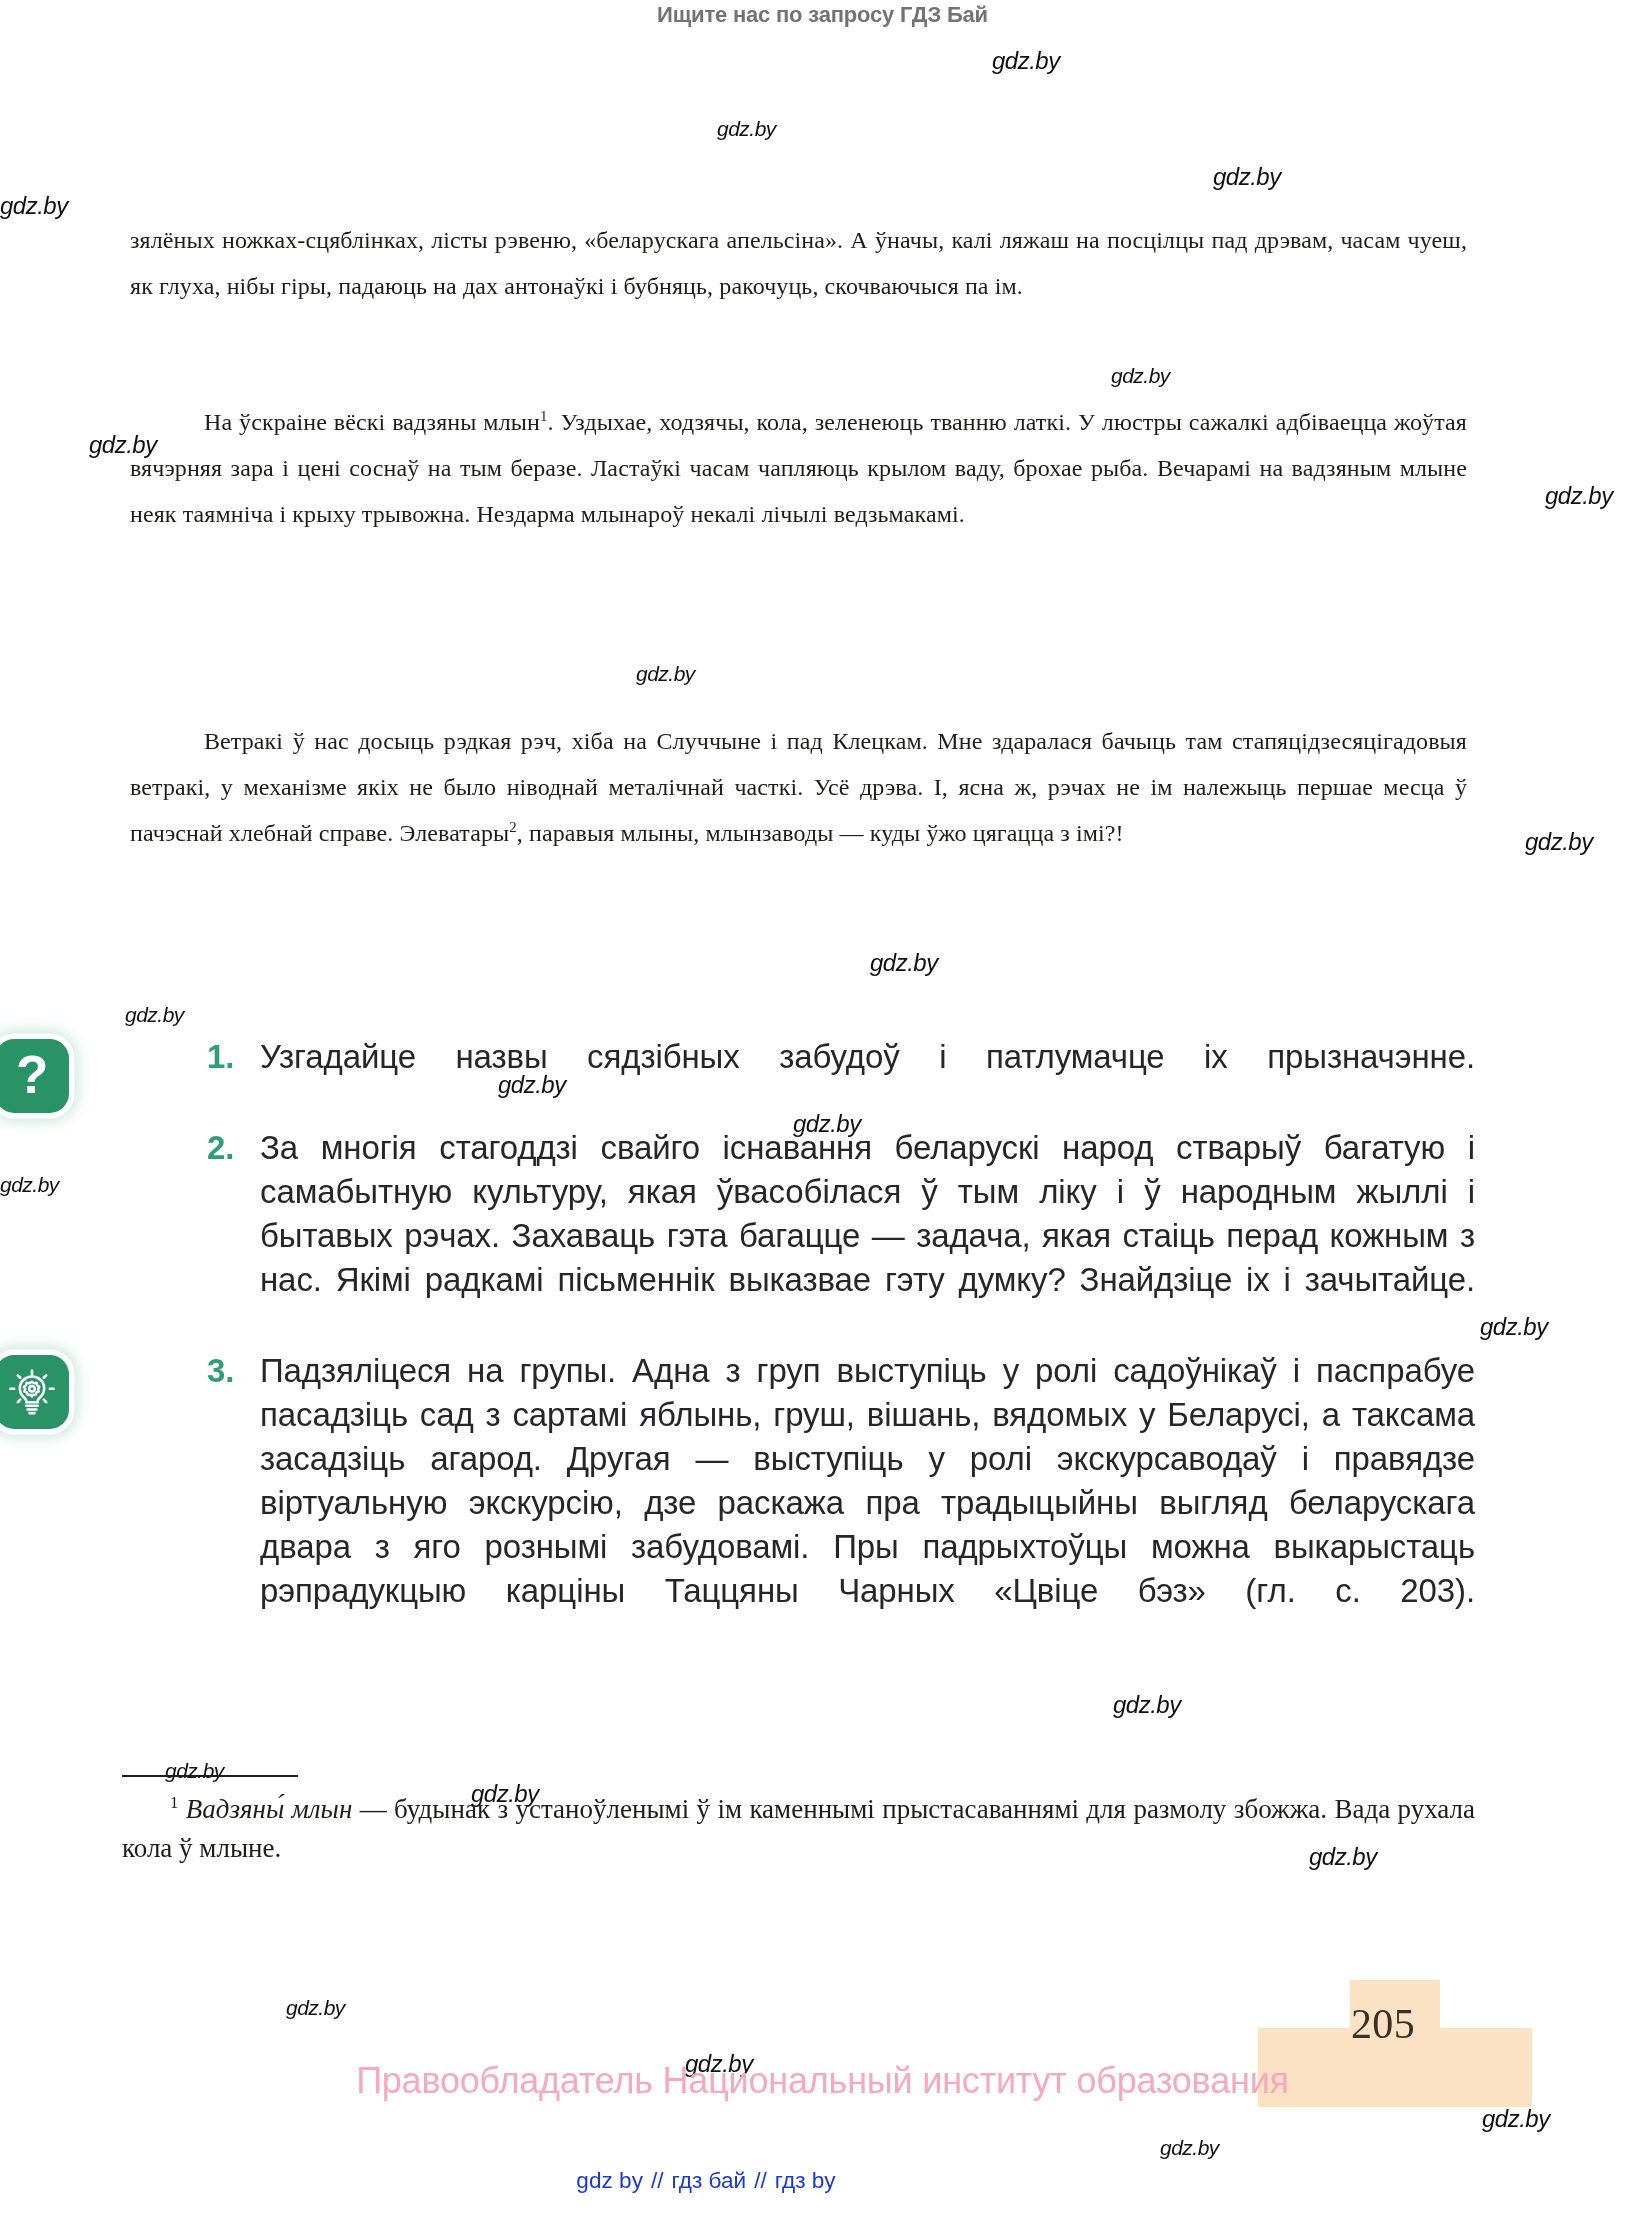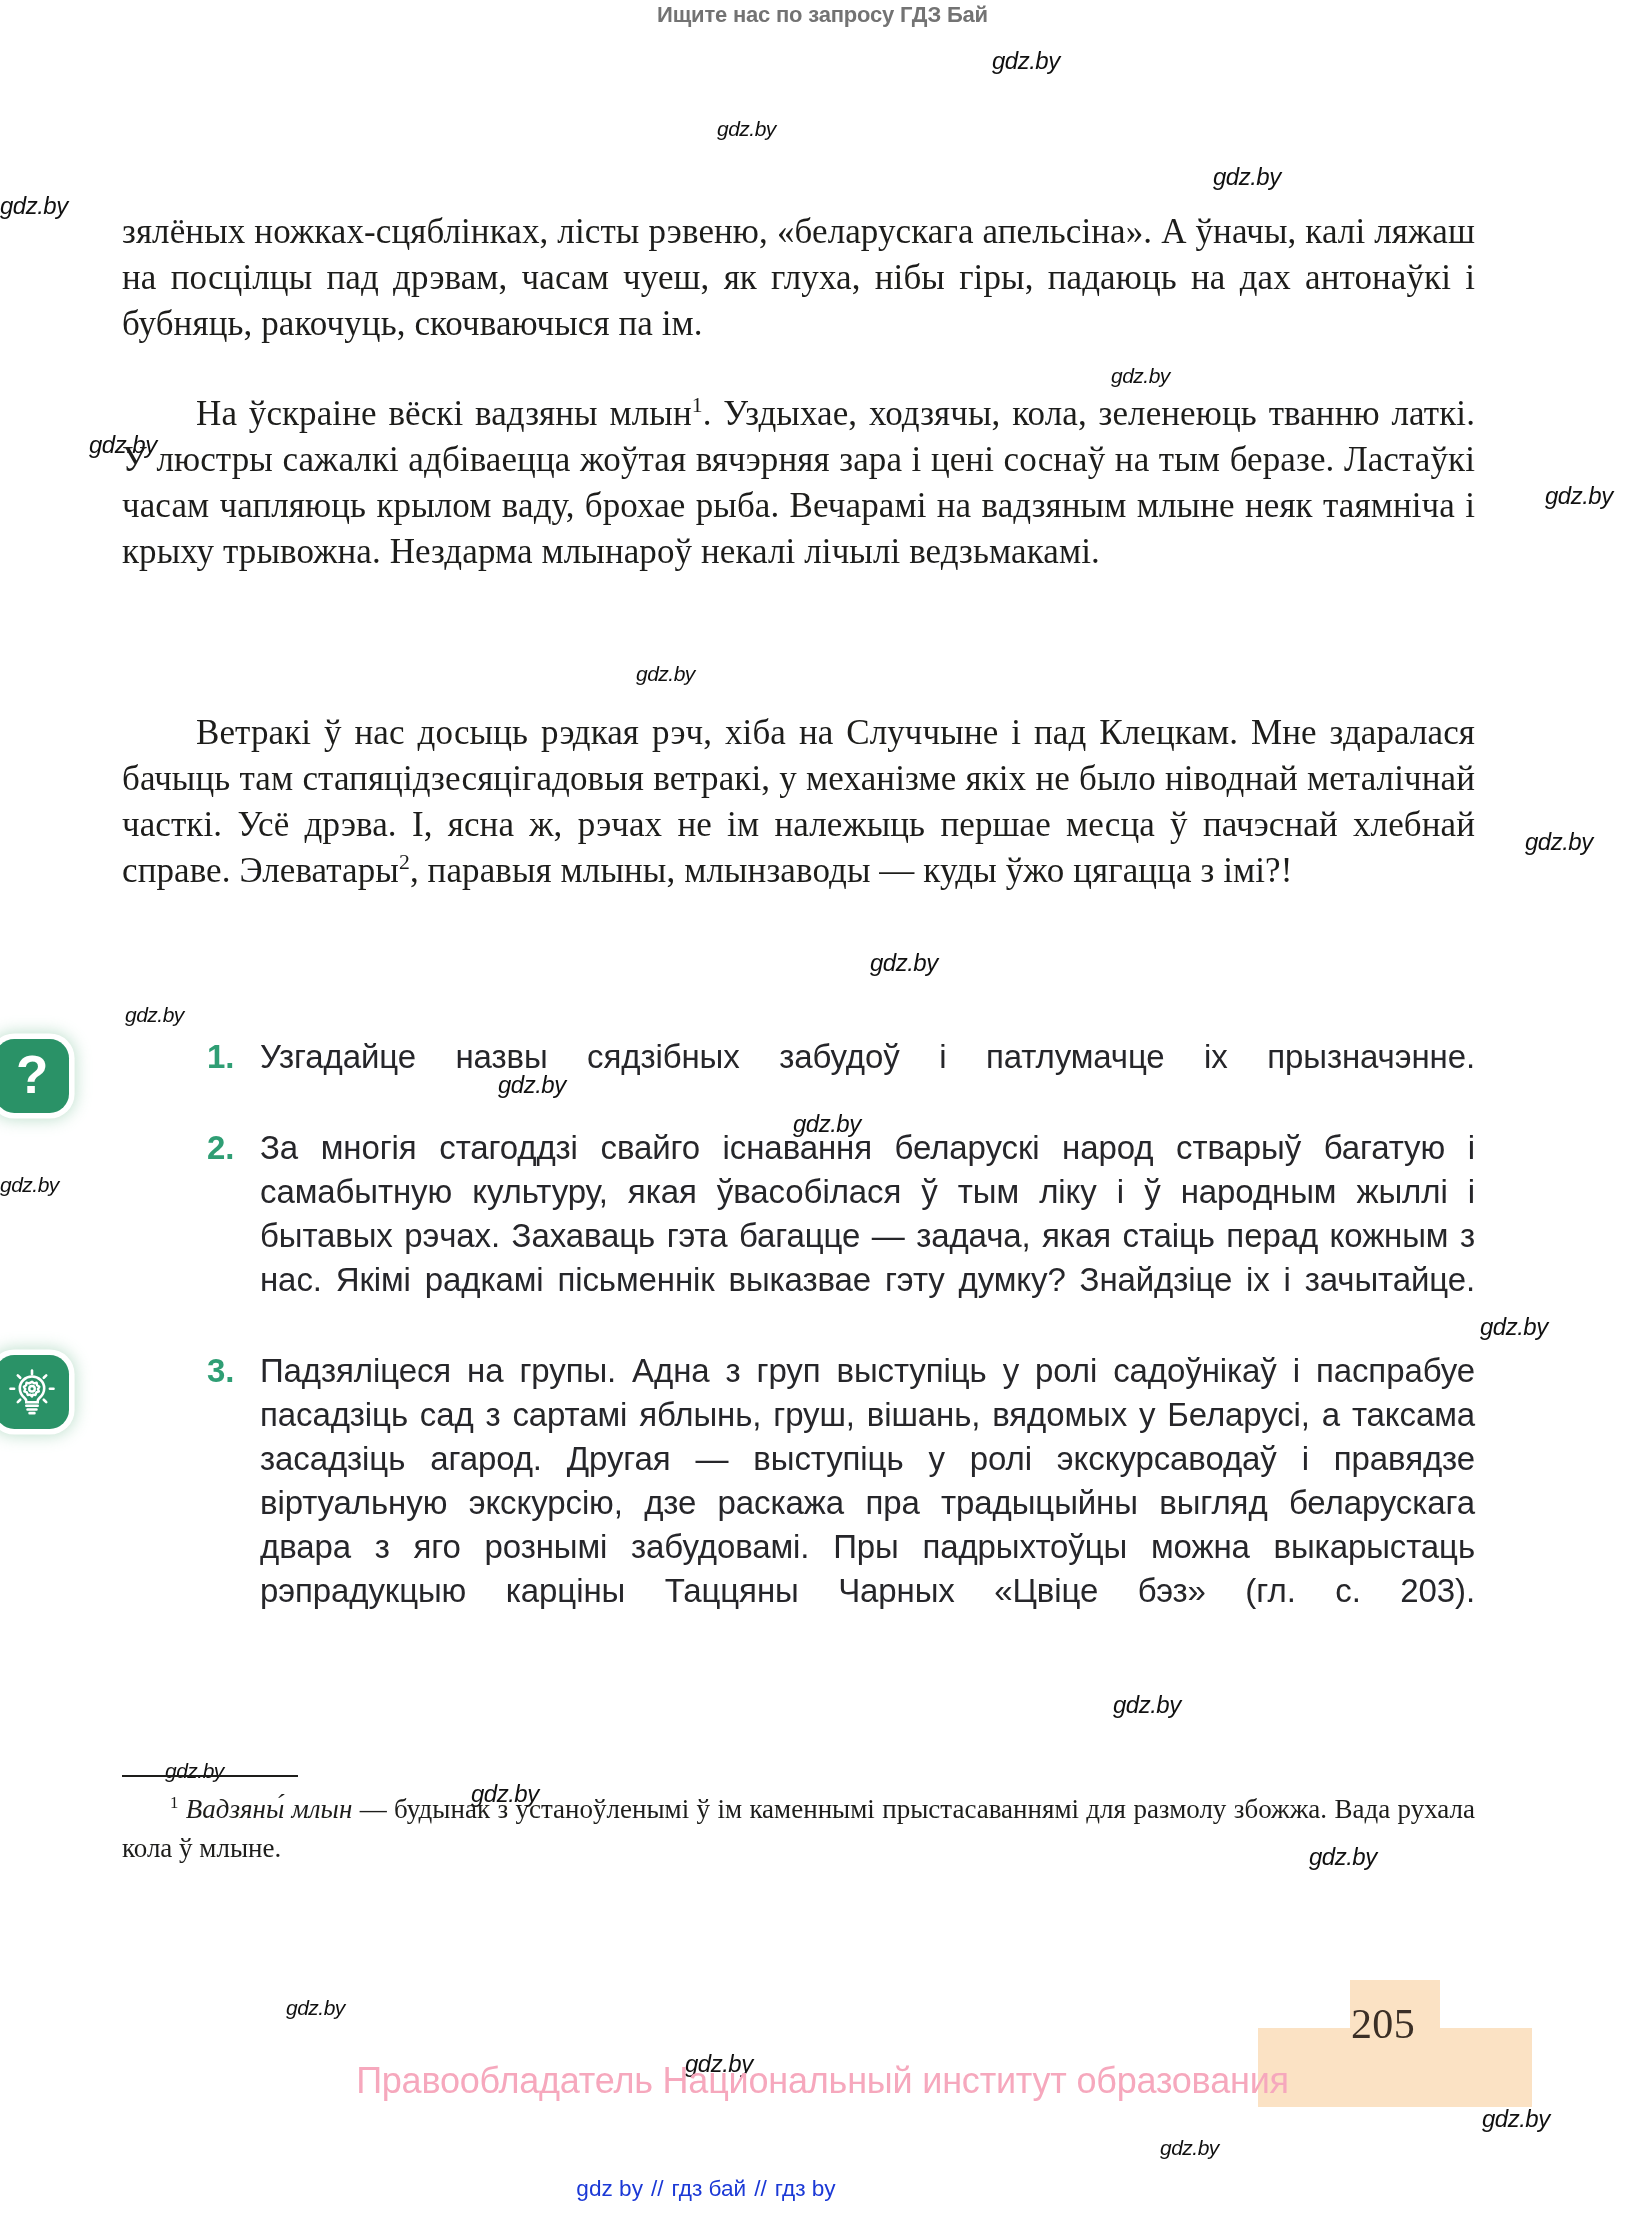--- a/index.html
+++ b/index.html
@@ -46,26 +46,26 @@
 
   
   .col {
     position: absolute;
     left: 122px;
     width: 1353px;
   }
 
   .prose {
     font-family: "Liberation Serif", "DejaVu Serif", serif;
-    font-size: 35px;
+    font-size: 24px;
     line-height: 46px;
     color: #1d1d1b;
     text-align: justify;
     text-justify: inter-word;
-    margin: 0;
+    margin: 8px;
     letter-spacing: 0.1px;
   }
   .prose.indent { text-indent: 74px; }
   .prose sup {
     font-size: 0.62em;
     vertical-align: super;
     line-height: 0;
   }
 
   
@@ -216,21 +216,20 @@
   #footer-links {
     position: absolute;
     left: 0;
     top: 2168px;
     width: 1412px;
     text-align: center;
     font-family: "Liberation Sans", "DejaVu Sans", sans-serif;
     font-size: 22.6px;
     color: #1b39d6;
     white-space: nowrap;
-    margin-top: 8px;
   }
   #footer-links .sep { padding: 0 8px; }
 </style>
 </head>
 <body>
 
 <div id="page">
 
   <div class="promo-banner">Ищите нас по запросу ГДЗ Бай</div>
 

